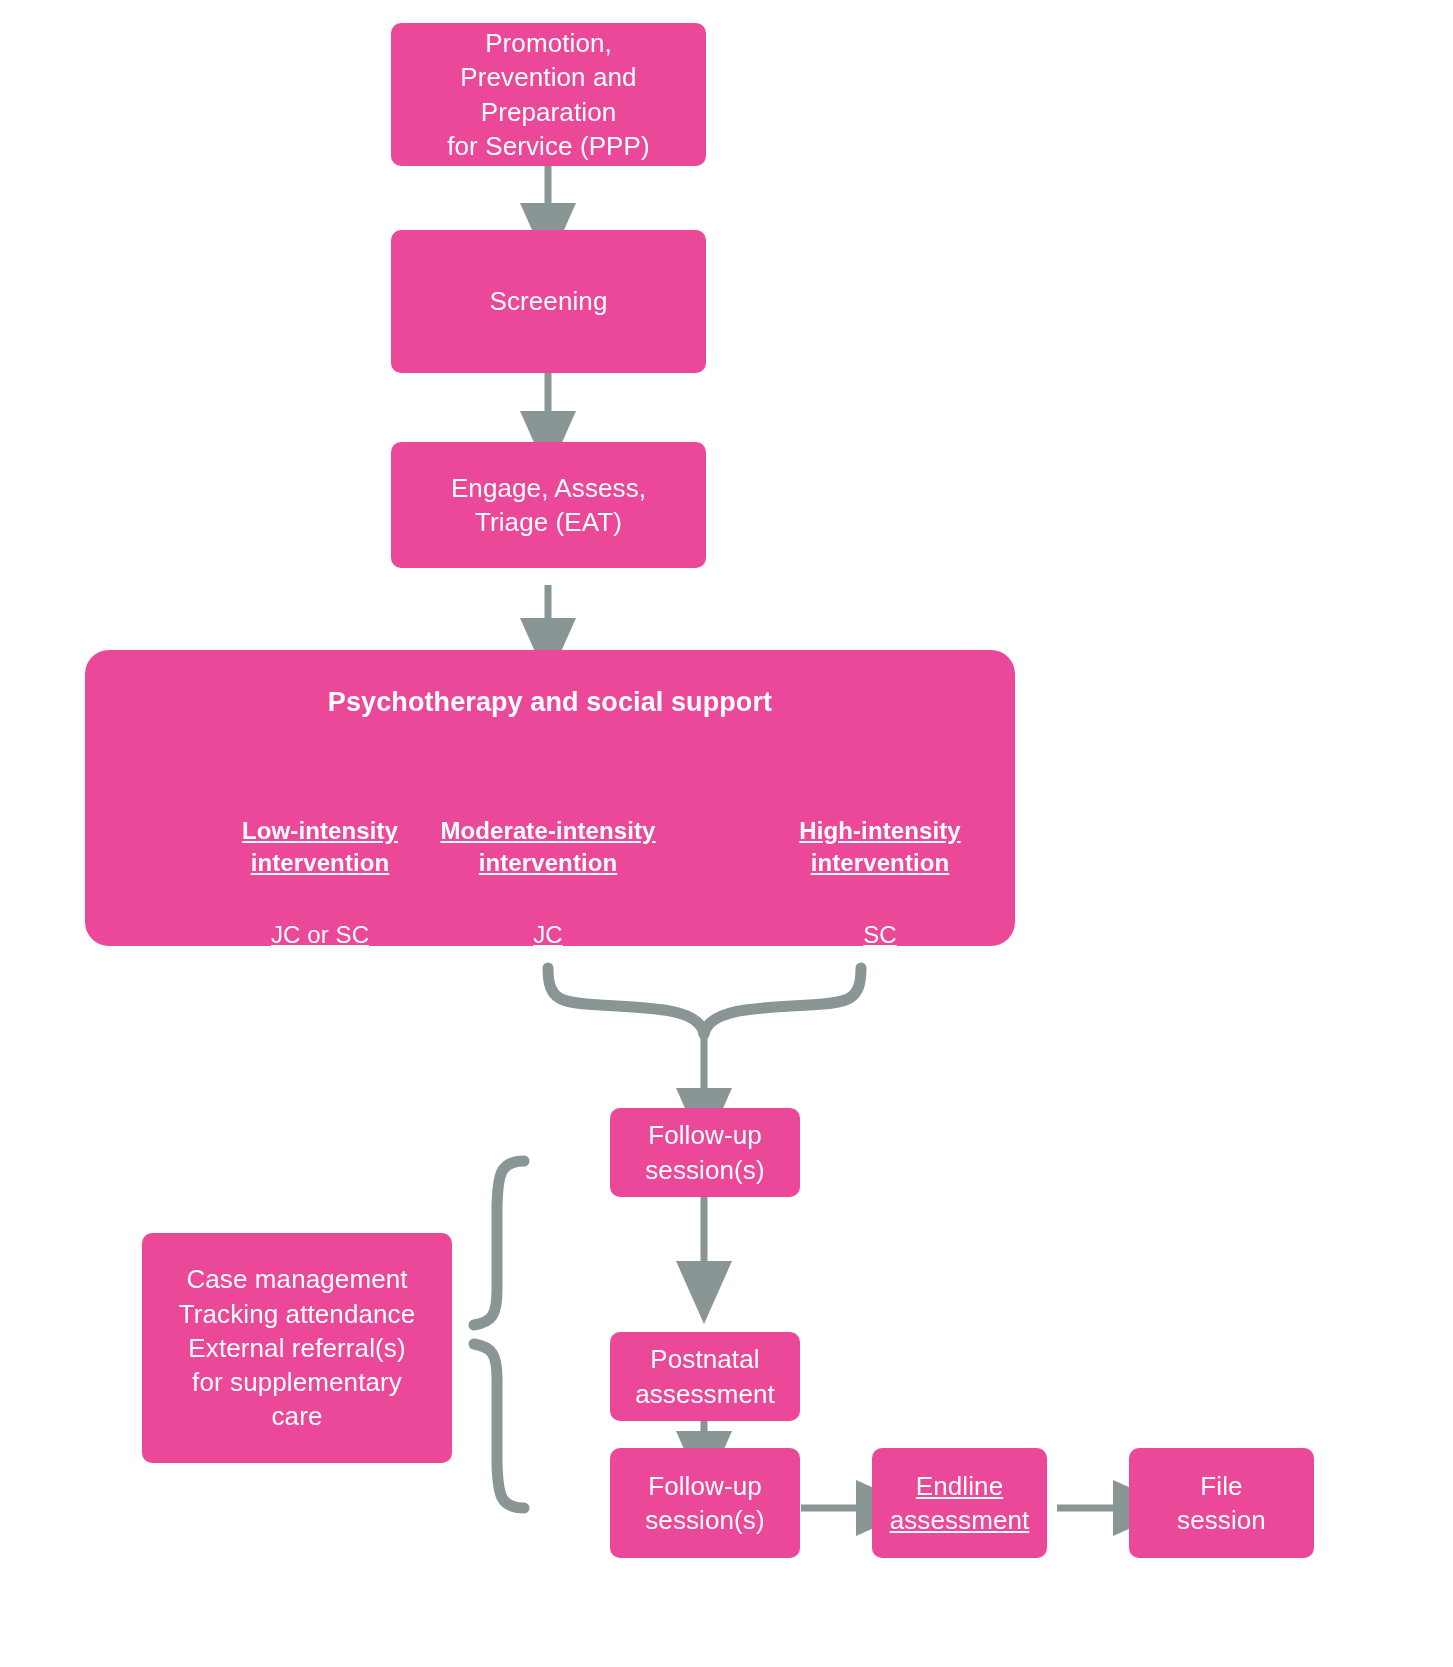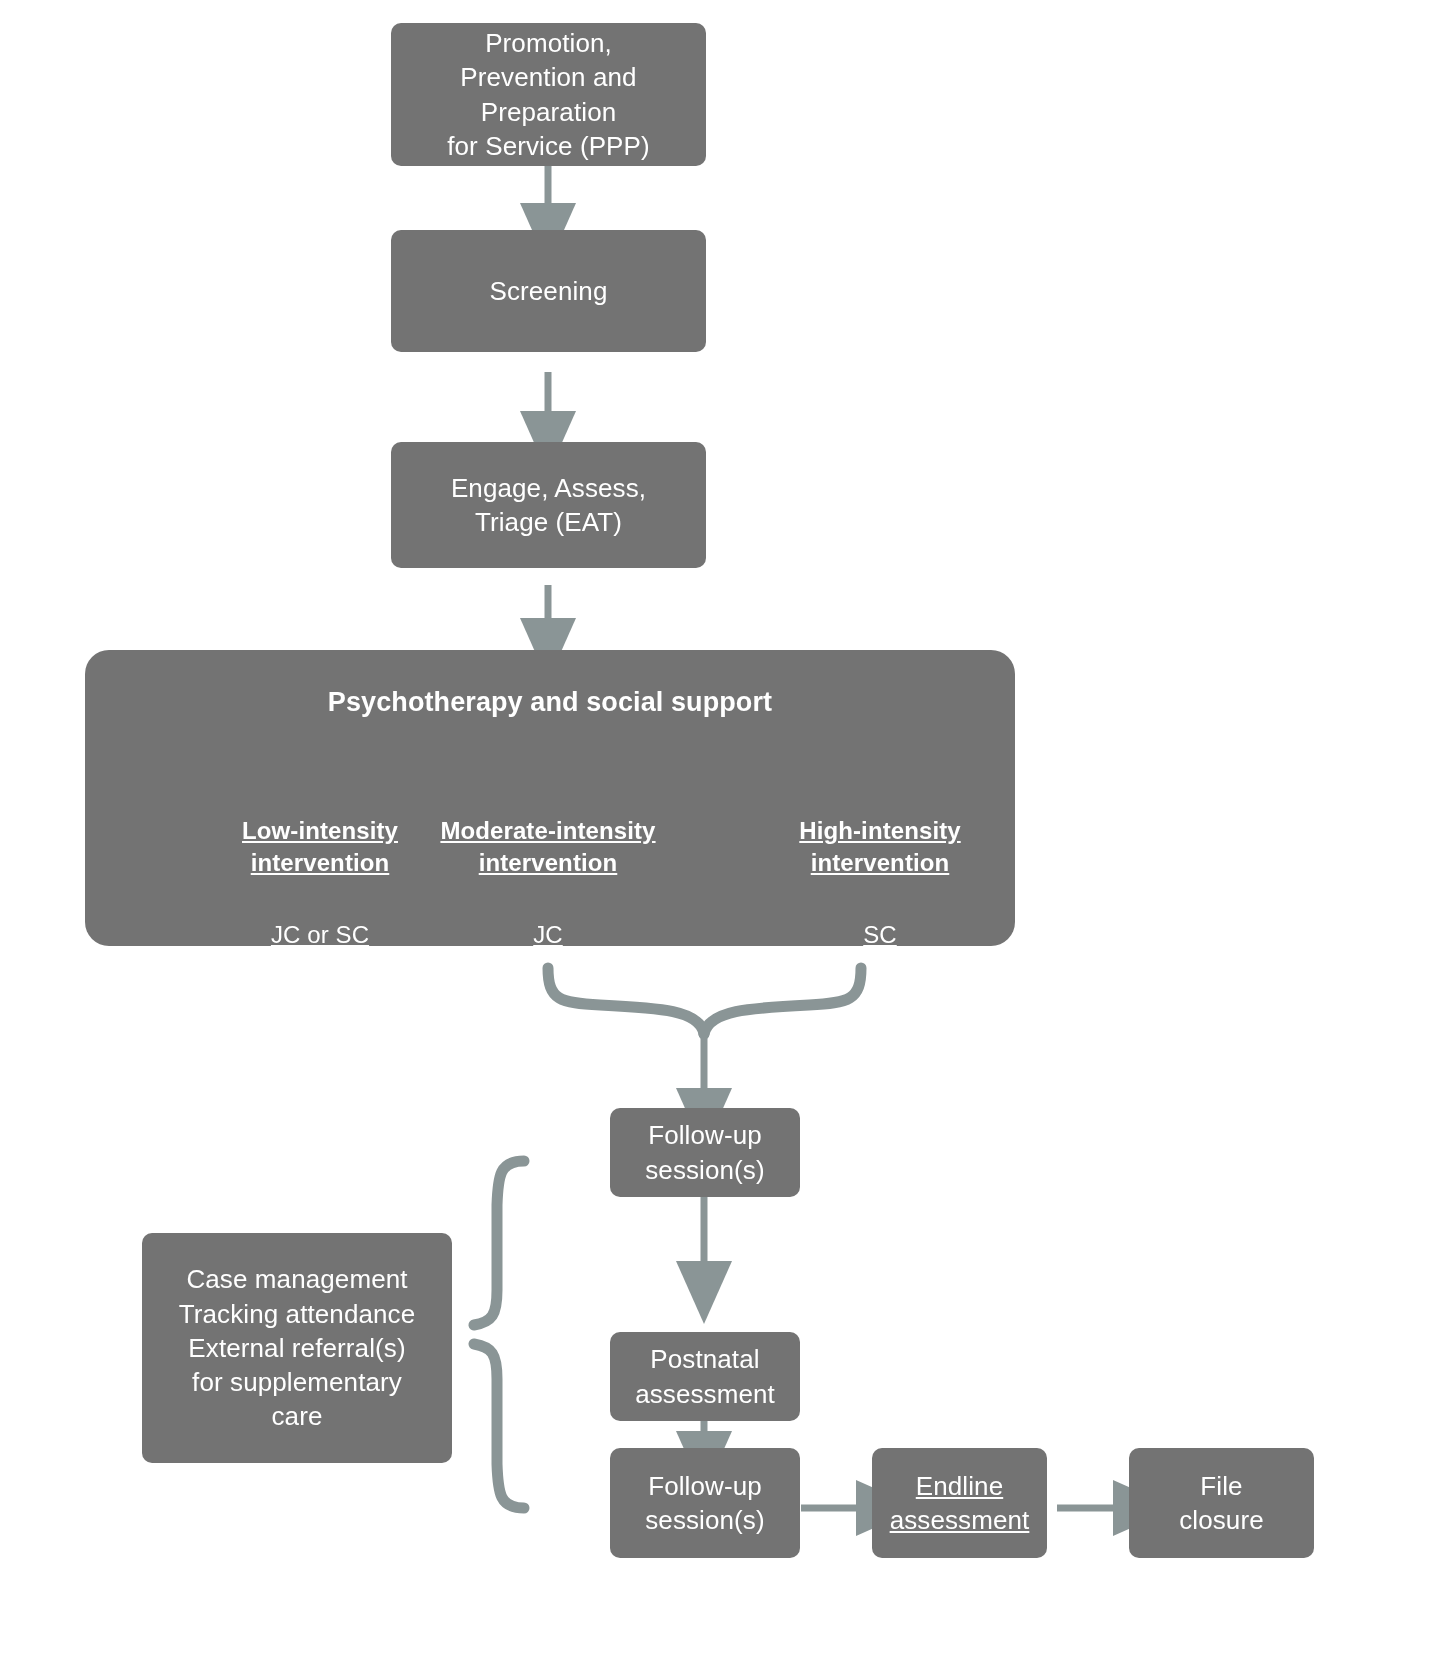--- a/index.html
+++ b/index.html
@@ -10,21 +10,21 @@
   #canvas {
     position: relative;
     width: 1453px;
     height: 1667px;
     background: #ffffff;
     font-family: "Liberation Sans", sans-serif;
     overflow: hidden;
   }
   .node {
     position: absolute;
-    background: #737373;
+    background: #ec4899;
     color: #ffffff;
     border-radius: 10px;
     display: flex;
     align-items: center;
     justify-content: center;
     text-align: center;
     box-sizing: border-box;
     line-height: 1.32;
     white-space: pre-line;
     font-size: 26px;
@@ -131,21 +131,21 @@
     <g fill="none" stroke="#8A9596" stroke-width="11" stroke-linecap="round">
       <path d="M524,1161 C500,1161 498,1175 497,1205 L497,1290 C497,1315 492,1322 474,1325"></path>
       <path d="M524,1508 C500,1508 498,1494 497,1464 L497,1379 C497,1354 492,1347 474,1344"></path>
     </g>
   </svg>
 
   <div class="node" style="left:391px; top:23px; width:315px; height:143px;">Promotion,
 Prevention and Preparation
 for Service (PPP)</div>
 
-  <div class="node" style="left:391px; top:230px; width:315px; height:122px;">Screening</div>
+  <div class="node" style="left:391px; top:230px; width:315px; height:143px;">Screening</div>
 
   <div class="node" style="left:391px; top:442px; width:315px; height:126px;">Engage, Assess,
 Triage (EAT)</div>
 
   <div class="node big" style="left:85px; top:650px; width:930px; height:296px;">
     <div class="panel-title">Psychotherapy and social support</div>
 
     <div class="col" style="left:60px; top:133px; width:350px;">
       <span class="hd">Low-intensity
 intervention</span>
@@ -171,21 +171,21 @@
   <div class="node" style="left:610px; top:1332px; width:190px; height:89px;">Postnatal
 assessment</div>
 
   <div class="node" style="left:610px; top:1448px; width:190px; height:110px;">Follow-up
 session(s)</div>
 
   <div class="node" style="left:872px; top:1448px; width:175px; height:110px;text-decoration:underline;">Endline
 assessment</div>
 
   <div class="node" style="left:1129px; top:1448px; width:185px; height:110px;">File
-closure</div>
+session</div>
 
   <div class="node" style="left:142px; top:1233px; width:310px; height:230px;">Case management
 Tracking attendance
 External referral(s)
 for supplementary
 care</div>
 
 </div>
 
 </body></html>

